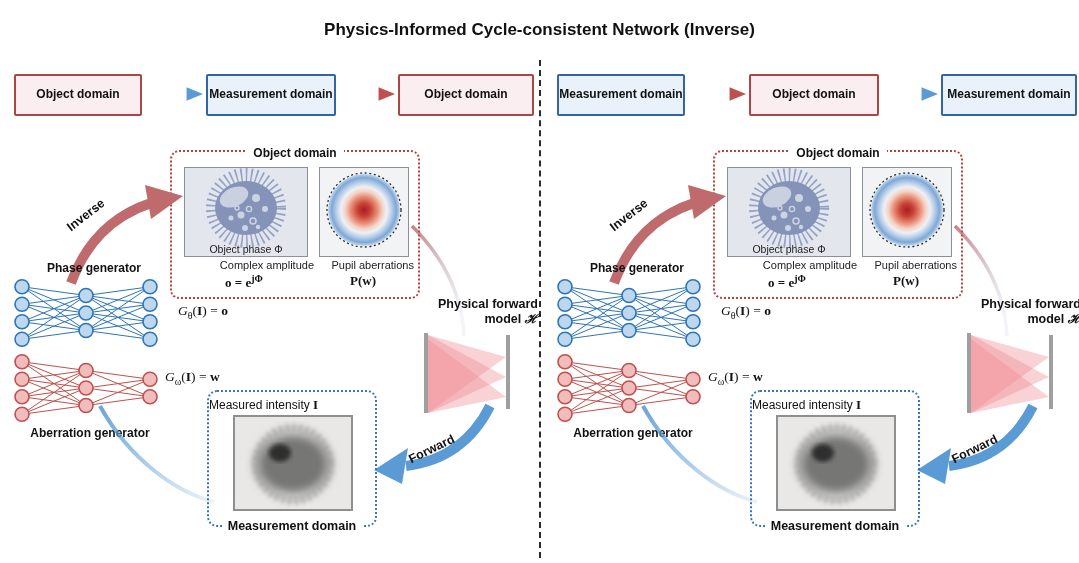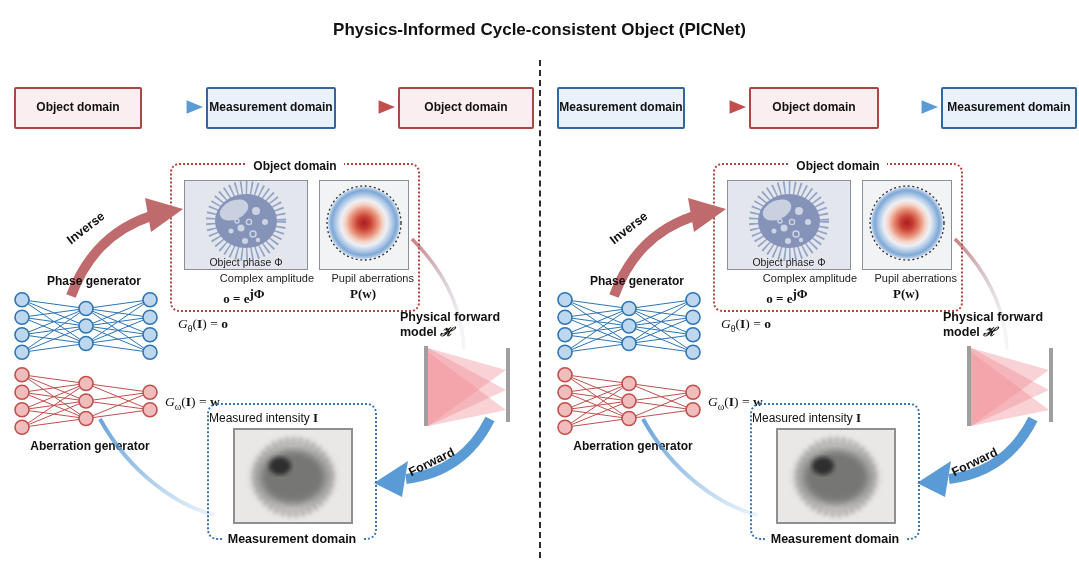--- a/index.html
+++ b/index.html
@@ -1,21 +1,21 @@
 <!DOCTYPE html>
 <html><head>
 <meta charset="utf-8">
 <style>
   html,body{margin:0;padding:0;background:#fff;}
   #canvas{position:relative;width:1079px;height:563px;background:#fff;
           font-family:"Liberation Sans",sans-serif;color:#111;overflow:hidden;}
   .abs{position:absolute;}
   #title{left:0;top:20px;width:1079px;text-align:center;font-size:17px;font-weight:bold;}
   #divider{left:539px;top:60px;height:498px;border-left:2px dashed #2b2b2b;}
-  .panel{top:13px;width:534px;height:452px;}
+  .panel{top:0;width:534px;height:452px;}
   #panel-left{left:2px;} #panel-right{left:545px;}
 
   
   .flowbox{top:74px;height:38px;display:flex;align-items:center;justify-content:center;
            text-align:center;font-weight:bold;font-size:12px;line-height:1.12;border-radius:2px;}
   .dom-red{border:2.5px solid #a84743;background:#faeef0;}
   .dom-blue{border:2.5px solid #33659e;background:#e9f1fa;}
   .fb1{left:12px;width:124px;} .fb2{left:204px;width:126px;} .fb3{left:396px;width:132px;}
   .flowarrow{top:85px;width:62px;height:18px;}
   .fa1{left:140px;} .fa2{left:332px;}
@@ -26,45 +26,45 @@
   .objbox-label span{background:#fff;padding:0 7px;font-weight:bold;font-size:12px;}
   .fig{border:1.5px solid #8a8f9a;background:#fff;}
   .fig-cell{left:12px;top:15px;width:122px;height:88px;}
   .fig-pupil{left:147px;top:15px;width:88px;height:88px;}
   .fig svg{display:block;width:100%;height:100%;}
   .phase-cap{left:0;bottom:1px;width:100%;text-align:center;font-size:10.5px;color:#1c1c1c;}
   .cap{top:107px;text-align:right;font-size:11px;color:#222;}
   .cap1{left:2px;width:140px;} .cap2{left:140px;width:102px;}
   .formula{top:121px;text-align:center;font-family:"Liberation Serif",serif;font-size:13px;font-weight:bold;}
   .f1{left:2px;width:140px;} .f2{left:140px;width:102px;}
-  .formula sup{font-size:13px;}
+  .formula sup{font-size:10px;}
 
   
   .gen-label{font-weight:bold;font-size:12px;}
   .phase-label{left:22px;top:261px;width:140px;text-align:center;}
   .aberr-label{left:8px;top:426px;width:160px;text-align:center;}
   .net{width:148px;height:72px;left:10px;}
   .net-blue{top:277px;} .net-red{top:352px;}
   .eq{font-family:"Liberation Serif",serif;font-size:13.5px;white-space:nowrap;}
   .eq .fn{font-style:italic;}
   .eq sub{font-size:10px;}
   .eq b{font-weight:bold;}
-  .eq-phase{left:163px;top:303px;margin-left:13px;} .eq-aberr{left:163px;top:369px;margin-top:12px;}
+  .eq-phase{left:163px;top:303px;margin-left:13px;} .eq-aberr{left:163px;top:369px;}
 
   
   .inverse-svg{left:55px;top:183px;width:130px;height:105px;}
   .lbl-rot{font-weight:bold;font-size:12.5px;color:#111;white-space:nowrap;}
   .lbl-inverse{left:62px;top:208px;transform:rotate(-38deg);}
   .forward-svg{left:368px;top:398px;width:128px;height:92px;}
   .lbl-forward{left:405px;top:442px;transform:rotate(-26deg);}
   .conn-red{left:402px;top:222px;width:75px;height:118px;}
   .conn-blue{left:88px;top:398px;width:130px;height:112px;}
 
   
-  .pfm-label{left:398px;top:297px;width:138px;text-align:left;font-weight:bold;font-size:12.5px;line-height:1.2;}
+  .pfm-label{left:398px;top:297px;width:138px;text-align:right;font-weight:bold;font-size:12.5px;line-height:1.2;}
   .pfm-label .sym{font-family:"Liberation Serif",serif;font-style:italic;font-weight:bold;}
   .lens-svg{left:418px;top:331px;width:96px;height:84px;}
 
   
   .measbox{left:205px;top:390px;width:166px;height:133px;border:2.5px dotted #3a74b5;border-radius:10px;}
   .meas-int{left:0;top:5px;width:100%;font-size:12px;}
   .meas-int .mi{font-family:"Liberation Serif",serif;font-weight:bold;font-size:13px;}
   .fig-blob{left:24px;top:23px;width:116px;height:92px;border:2px solid #8f8f8f;background:#eae8e6;}
   .measbox-label{left:0;bottom:-9px;width:100%;text-align:center;}
   .measbox-label span{background:#fff;padding:0 6px;font-weight:bold;font-size:12.5px;}
@@ -107,21 +107,21 @@
         <feGaussianBlur stdDeviation="3"></feGaussianBlur>
       </filter>
   <filter id="fb4">
         <feGaussianBlur stdDeviation="4.5"></feGaussianBlur>
       </filter>
 </defs>
 </svg>
 
 <div id="canvas">
 
-  <div class="abs" id="title">Physics-Informed Cycle-consistent Object (PICNet)</div>
+  <div class="abs" id="title">Physics-Informed Cycle-consistent Network (Inverse)</div>
   <div class="abs" id="divider"></div>
 
   <div class="abs panel" id="panel-left">
 
     <div class="abs flowbox fb1 dom-red">
         <span>Object domain</span>
       </div>
     <svg class="abs flowarrow fa1" viewBox="0 0 64 18">
       <line x1="1" y1="9" x2="47" y2="9" stroke="url(#gr2b)" stroke-width="4.5"></line>
       <polygon points="46,2 63,9 46,16" fill="#5b9bd5"></polygon>

